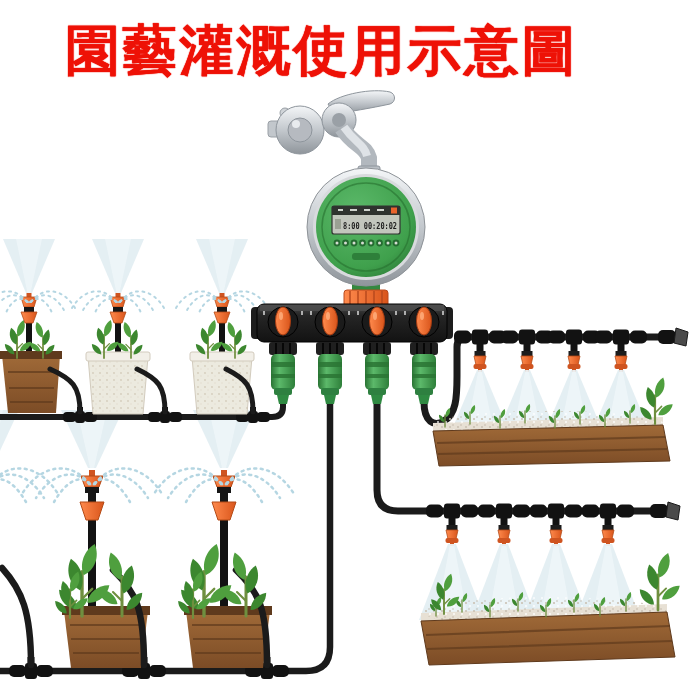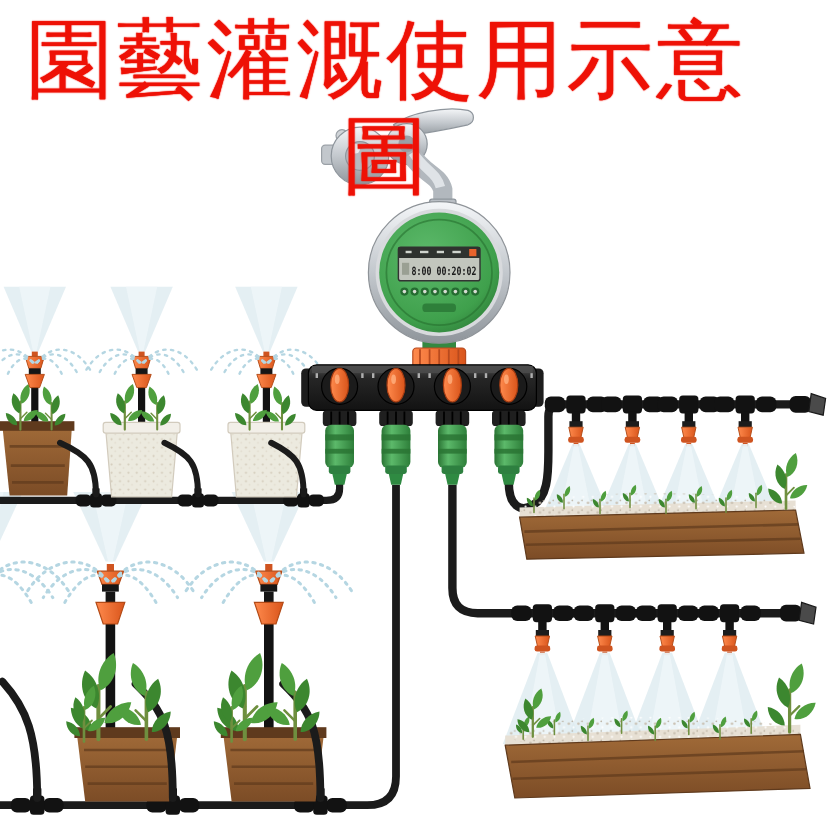--- a/index.html
+++ b/index.html
@@ -1,19 +1,19 @@
 <!DOCTYPE html>
 <html style="--title-red: #ee1106; --timer-green: #3fa04c; --timer-green-dark: #2e7f3a; --coupling-green: #3f9e4e; --orange: #e8632c; --orange-dark: #cf5420; --hose: #1b1b1b; --chrome: #c9ced3; --brass: #b59145; --pot-wood: #8f5c2f; --pot-wood-dark: #5f3a1d; --pot-white: #eceadf; --leaf: #4f9f3e; --leaf-dark: #3c872f; --spray: #dcebf0; --spray-stroke: #b5d6e2; --soil: #e7e0d4; --lcd: #c2c6bd; --lcd-band: #2f332f;"><head>
 <meta charset="utf-8">
 <style>
   html,body{margin:0;padding:0;background:#ffffff;}
   .frame{position:relative;width:700px;height:700px;background:#fff;overflow:hidden;
          font-family:"Liberation Sans", sans-serif;}
   .title{position:absolute;top:10px;left:0;width:644px;text-align:center;
-         font-size:72px;line-height:80px;font-weight:normal;letter-spacing:3px;
+         font-size:54px;line-height:80px;font-weight:bold;letter-spacing:3px;
          color:var(--title-red,#ee1106);
          text-shadow:0 0 1px var(--title-red,#ee1106), 0 0 1px var(--title-red,#ee1106);}
   svg{position:absolute;top:0;left:0;}
   .hose{stroke:var(--hose,#1b1b1b);fill:none;}
   .w6{stroke-width:6}.w65{stroke-width:6.5}.w7{stroke-width:7}.w5{stroke-width:5}
   .fit{fill:#121212}
   .orange{fill:var(--orange,#e8632c)}
   .orangeD{fill:var(--orange-dark,#cf5420)}
   .greenD{fill:var(--timer-green-dark,#2e7f3a)}
   .plank{stroke:var(--pot-wood-dark,#5f3a1d);stroke-width:2.2;fill:none;opacity:.7}

